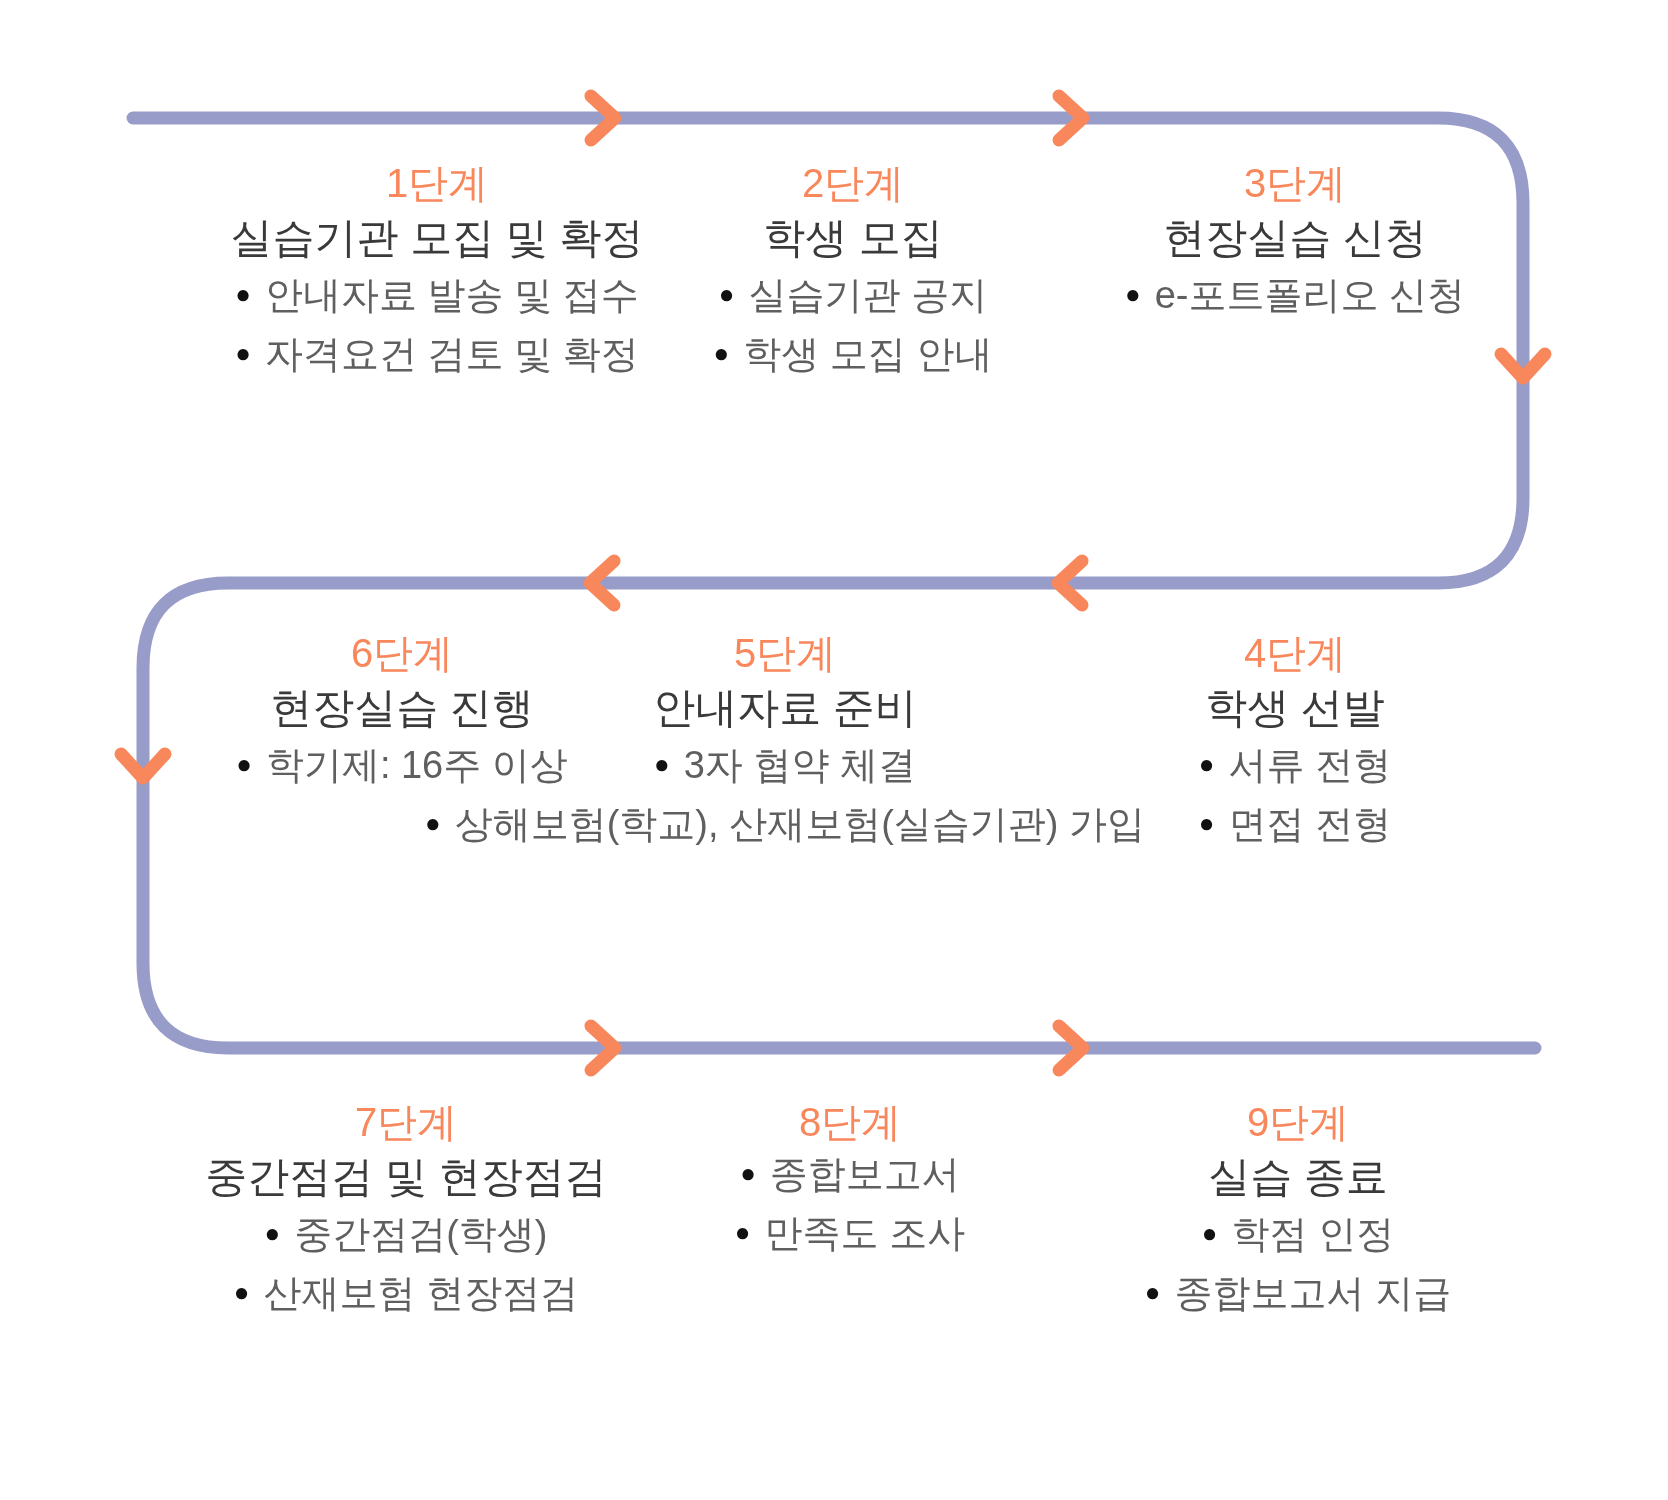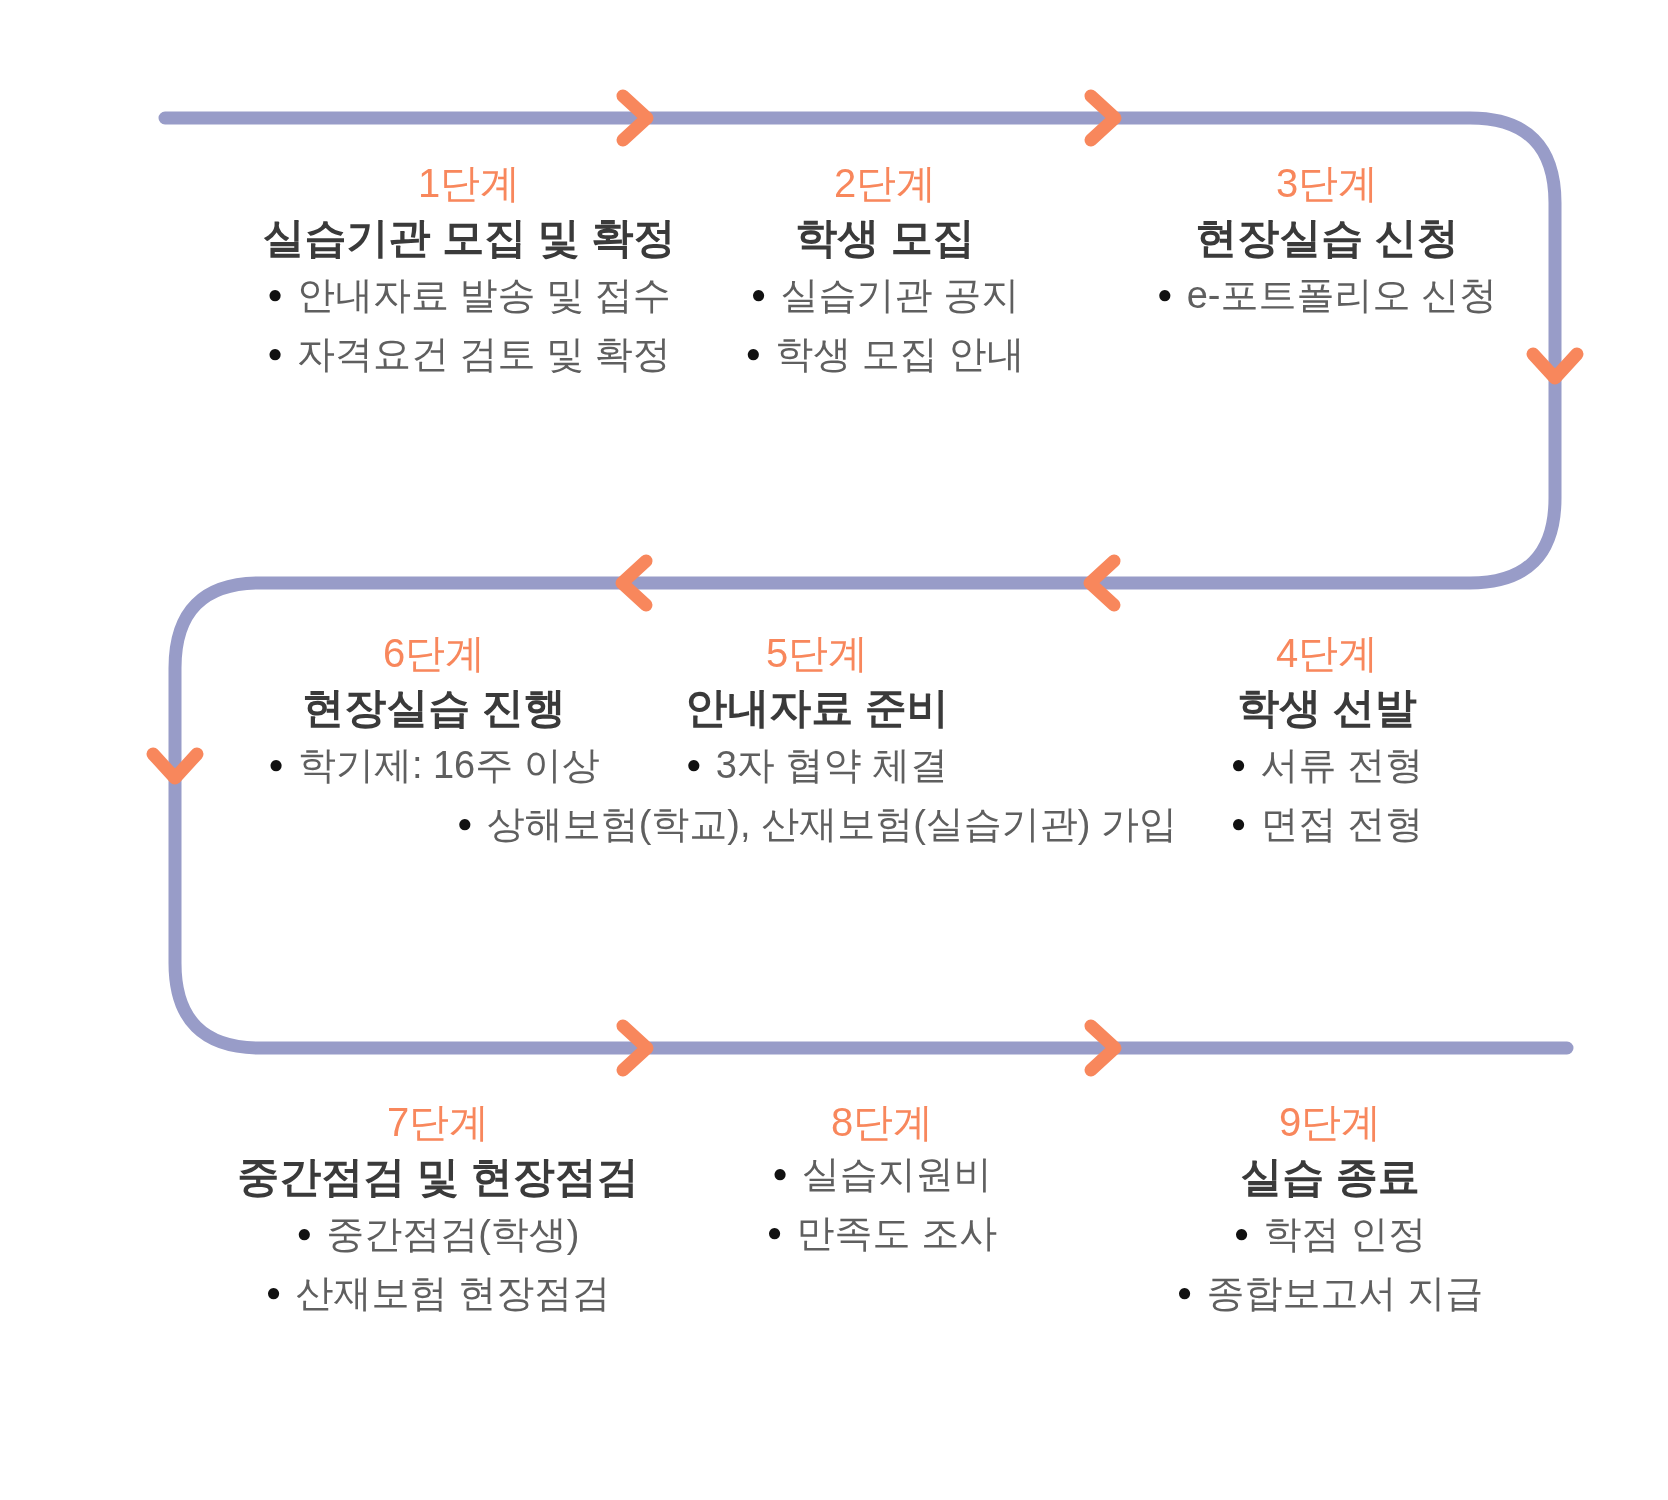--- a/index.html
+++ b/index.html
@@ -7,30 +7,30 @@
     --accent:#F8875C;
     --title:#3A3A3A;
     --btext:#5F5F5F;
     --bdot:#111111;
   }
   html,body{margin:0;padding:0;}
   body{
     width:1668px;height:1500px;position:relative;background:#ffffff;overflow:hidden;
     font-family:"Liberation Sans","DejaVu Sans",sans-serif;
   }
-  .canvas{position:absolute;inset:0;margin-left:32px;}
+  .canvas{position:absolute;inset:0;}
   svg.flow{position:absolute;left:0;top:0;pointer-events:none;}
   .flow-line{stroke:var(--line);stroke-width:13;fill:none;stroke-linecap:round;}
   .chev{stroke:var(--accent);stroke-width:13;fill:none;stroke-linecap:round;stroke-linejoin:round;}
   .step{
     position:absolute;width:760px;transform:translateX(-50%);
     text-align:center;white-space:nowrap;
   }
   .step-label{font-size:40px;line-height:50px;color:var(--accent);font-weight:500;}
-  .step-title{font-size:42px;line-height:60px;color:var(--title);font-weight:700;}
+  .step-title{font-size:42px;line-height:60px;color:var(--title);font-weight:400;}
   .bullet{font-size:38px;line-height:55px;color:var(--btext);font-weight:400;}
   .dot{
     display:inline-block;font-size:26px;color:var(--bdot);
     margin-right:14px;transform:translateY(-5px);
   }
 </style>
 </head>
 <body>
 
 <div class="canvas">
@@ -89,21 +89,21 @@
 
   <div class="step" style="left:406px;top:1097px;">
     <div class="step-label">7단계</div>
     <div class="step-title">중간점검 및 현장점검</div>
     <div class="bullet"><span class="dot">●</span><span>중간점검(학생)</span></div>
     <div class="bullet"><span class="dot">●</span><span>산재보험 현장점검</span></div>
   </div>
 
   <div class="step" style="left:850px;top:1097px;">
     <div class="step-label">8단계</div>
-    <div class="bullet"><span class="dot">●</span><span>실습지원비</span></div>
+    <div class="bullet"><span class="dot">●</span><span>종합보고서</span></div>
     <div class="bullet"><span class="dot">●</span><span>만족도 조사</span></div>
   </div>
 
   <div class="step" style="left:1298px;top:1097px;">
     <div class="step-label">9단계</div>
     <div class="step-title">실습 종료</div>
     <div class="bullet"><span class="dot">●</span><span>학점 인정</span></div>
     <div class="bullet"><span class="dot">●</span><span>종합보고서 지급</span></div>
   </div>
 

